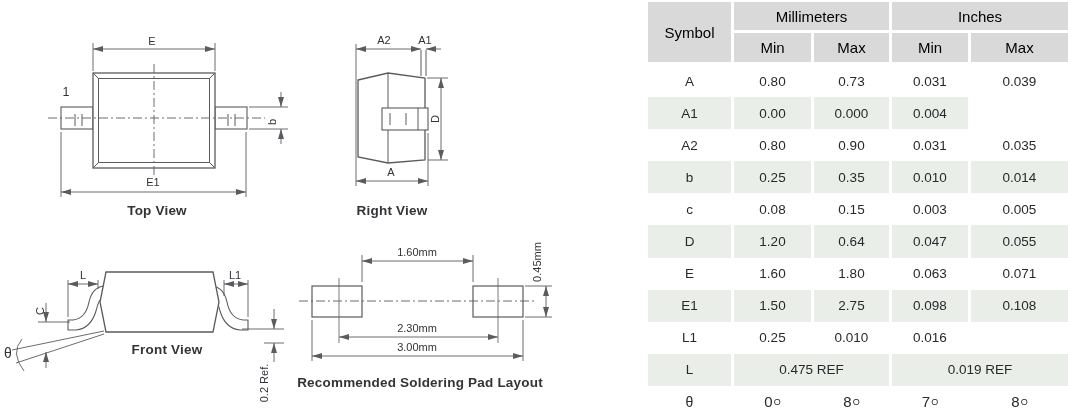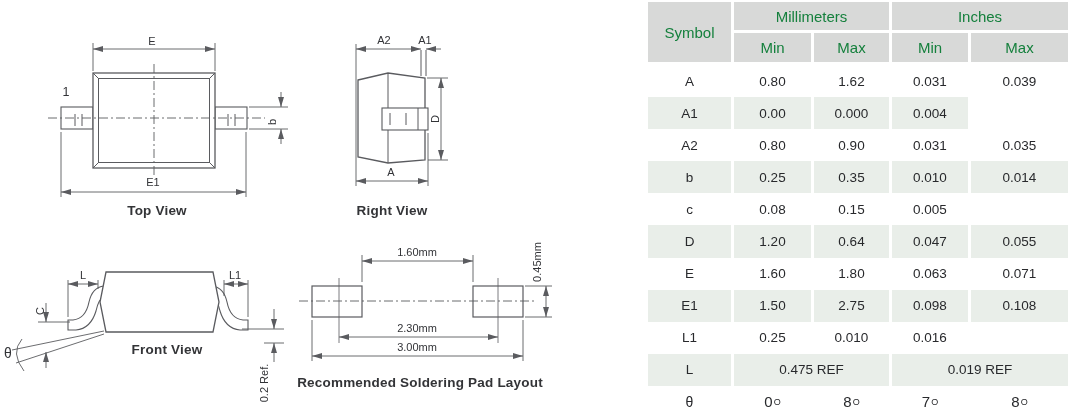--- a/index.html
+++ b/index.html
@@ -10,21 +10,21 @@
   .dimlab{font-size:11px;}
   .pinlab{font-size:12.5px;}
   .thetalab{font-size:14px;}
   .cap{font-size:13.5px;font-weight:600;fill:#333437;letter-spacing:.2px;}
   
   .dim-table{position:absolute;left:648px;top:2px;width:420px;height:416px;
              display:flex;flex-direction:column;}
   .thead{display:grid;grid-template-columns:83px 77px 75px 76px 1fr;
          grid-template-rows:28px 1fr;gap:3px;height:60px;flex:none;}
   .hc{background:#d8d9d8;display:flex;align-items:center;justify-content:center;
-      font-size:15px;color:#15803d;}
+      font-size:15px;color:#000000;}
   .hc.symbol{grid-row:1/3;grid-column:1;}
   .hc.g1{grid-column:2/4;}
   .hc.g2{grid-column:4/6;}
   .tbody{flex:1;display:flex;flex-direction:column;margin-top:3px;}
   .trow{flex:1;display:grid;grid-template-columns:83px 77px 75px 76px 1fr;gap:3px;}
   .cell{background:#fff;display:flex;align-items:center;justify-content:center;
         font-size:13.5px;color:#28292c;}
   .trow.tint .cell{background:#e9eee9;}
   .cell.span2{grid-column:span 2;}
   .cell .deg{font-size:9px;vertical-align:6px;line-height:0;margin-left:1px;}
@@ -203,21 +203,21 @@
       <div class="hc">Min</div>
       <div class="hc">Max</div>
       <div class="hc">Min</div>
       <div class="hc">Max</div>
     </div>
     <div class="tbody">
 
       <div class="trow">
         <div class="cell">A</div>
         <div class="cell">0.80</div>
-        <div class="cell">1.62</div>
+        <div class="cell">0.73</div>
         <div class="cell">0.031</div>
         <div class="cell">0.039</div>
       </div>
 
       <div class="trow tint">
         <div class="cell">A1</div>
         <div class="cell">0.00</div>
         <div class="cell">0.000</div>
         <div class="cell">0.004</div>
       </div>
@@ -235,20 +235,21 @@
         <div class="cell">0.25</div>
         <div class="cell">0.35</div>
         <div class="cell">0.010</div>
         <div class="cell">0.014</div>
       </div>
 
       <div class="trow">
         <div class="cell">c</div>
         <div class="cell">0.08</div>
         <div class="cell">0.15</div>
+        <div class="cell">0.003</div>
         <div class="cell">0.005</div>
       </div>
 
       <div class="trow tint">
         <div class="cell">D</div>
         <div class="cell">1.20</div>
         <div class="cell">0.64</div>
         <div class="cell">0.047</div>
         <div class="cell">0.055</div>
       </div>

